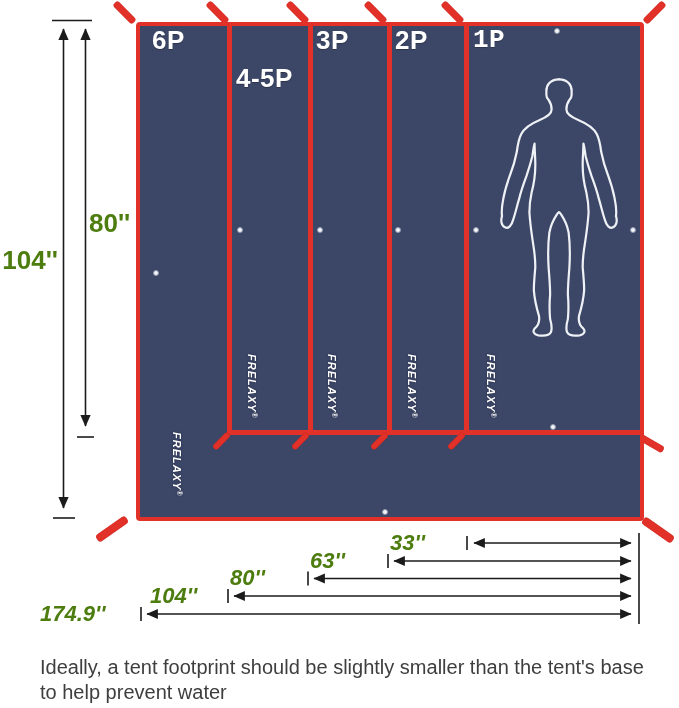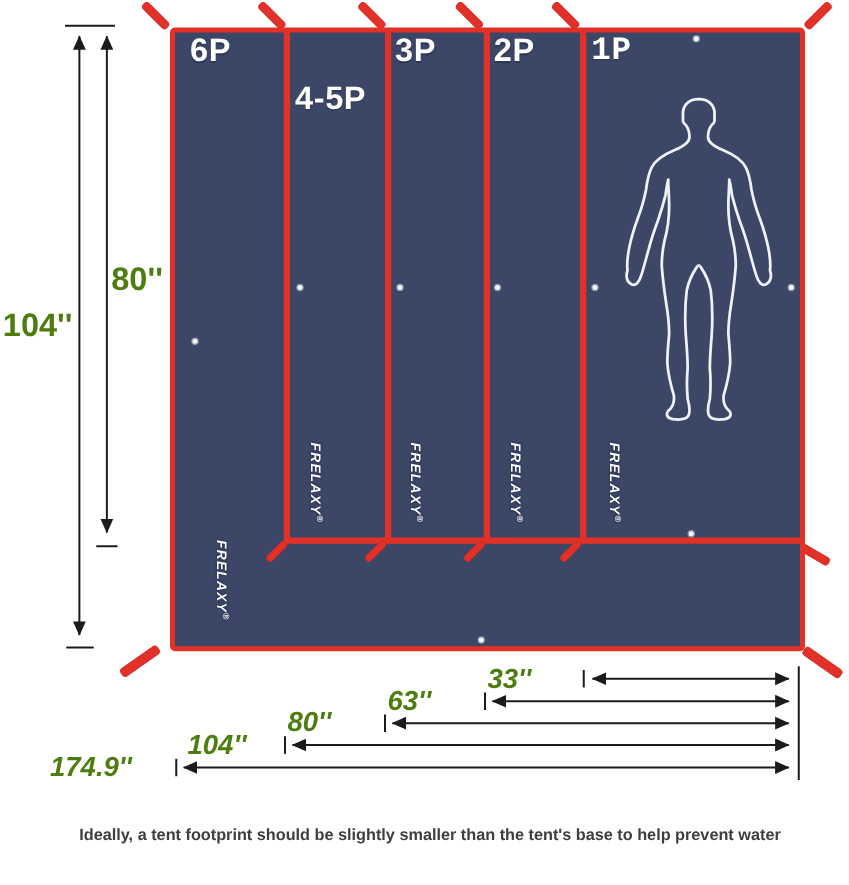--- a/index.html
+++ b/index.html
@@ -33,22 +33,22 @@
     transform:translate(-3px,-3px);
   }
   .strap{position:absolute;background:#e23128;border-radius:3px;box-shadow:0 0 1px #b3201d inset;}
   
   .dim{
     position:absolute;color:#4d7c0f;font-weight:700;white-space:nowrap;
   }
   .dim.left-big{font-size:26px;line-height:28px;}
   .dim.bottom{font-size:22px;line-height:20px;text-align:left;font-style:italic;}
   .caption{
-    position:absolute;left:40px;width:608px;top:655px;text-align:center;
-    color:#3e3e3e;font-size:13px;line-height:25px;font-weight:bold;
+    position:absolute;left:40px;width:608px;top:655px;text-align:left;
+    color:#3e3e3e;font-size:20px;line-height:25px;
   }
   svg.overlay{position:absolute;left:0;top:0;pointer-events:none;}
 </style>
 </head>
 <body>
 
 <div class="stage">
 
   <div class="strap" style="left:111px;top:9px;width:27px;height:7px;transform:rotate(45deg);"></div>
   <div class="strap" style="left:204px;top:9px;width:27px;height:7px;transform:rotate(45deg);"></div>

